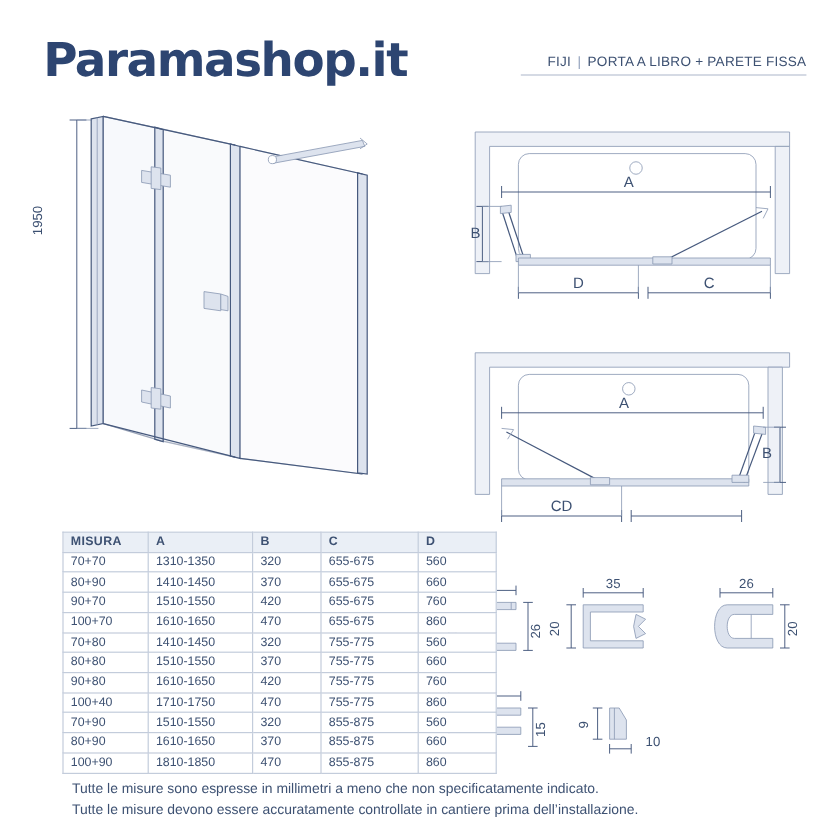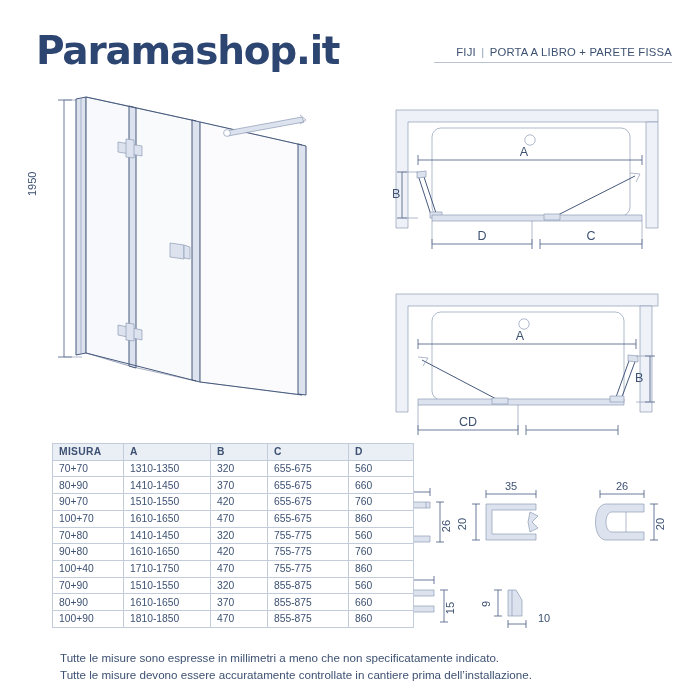--- a/index.html
+++ b/index.html
@@ -431,20 +431,27 @@
             <td class="c-d">860</td>
           </tr>
           <tr>
             <td class="c-misura">70+80</td>
             <td class="c-a">1410-1450</td>
             <td class="c-b">320</td>
             <td class="c-c">755-775</td>
             <td class="c-d">560</td>
           </tr>
           <tr>
+            <td class="c-misura">80+80</td>
+            <td class="c-a">1510-1550</td>
+            <td class="c-b">370</td>
+            <td class="c-c">755-775</td>
+            <td class="c-d">660</td>
+          </tr>
+          <tr>
             <td class="c-misura">90+80</td>
             <td class="c-a">1610-1650</td>
             <td class="c-b">420</td>
             <td class="c-c">755-775</td>
             <td class="c-d">760</td>
           </tr>
           <tr>
             <td class="c-misura">100+40</td>
             <td class="c-a">1710-1750</td>
             <td class="c-b">470</td>

